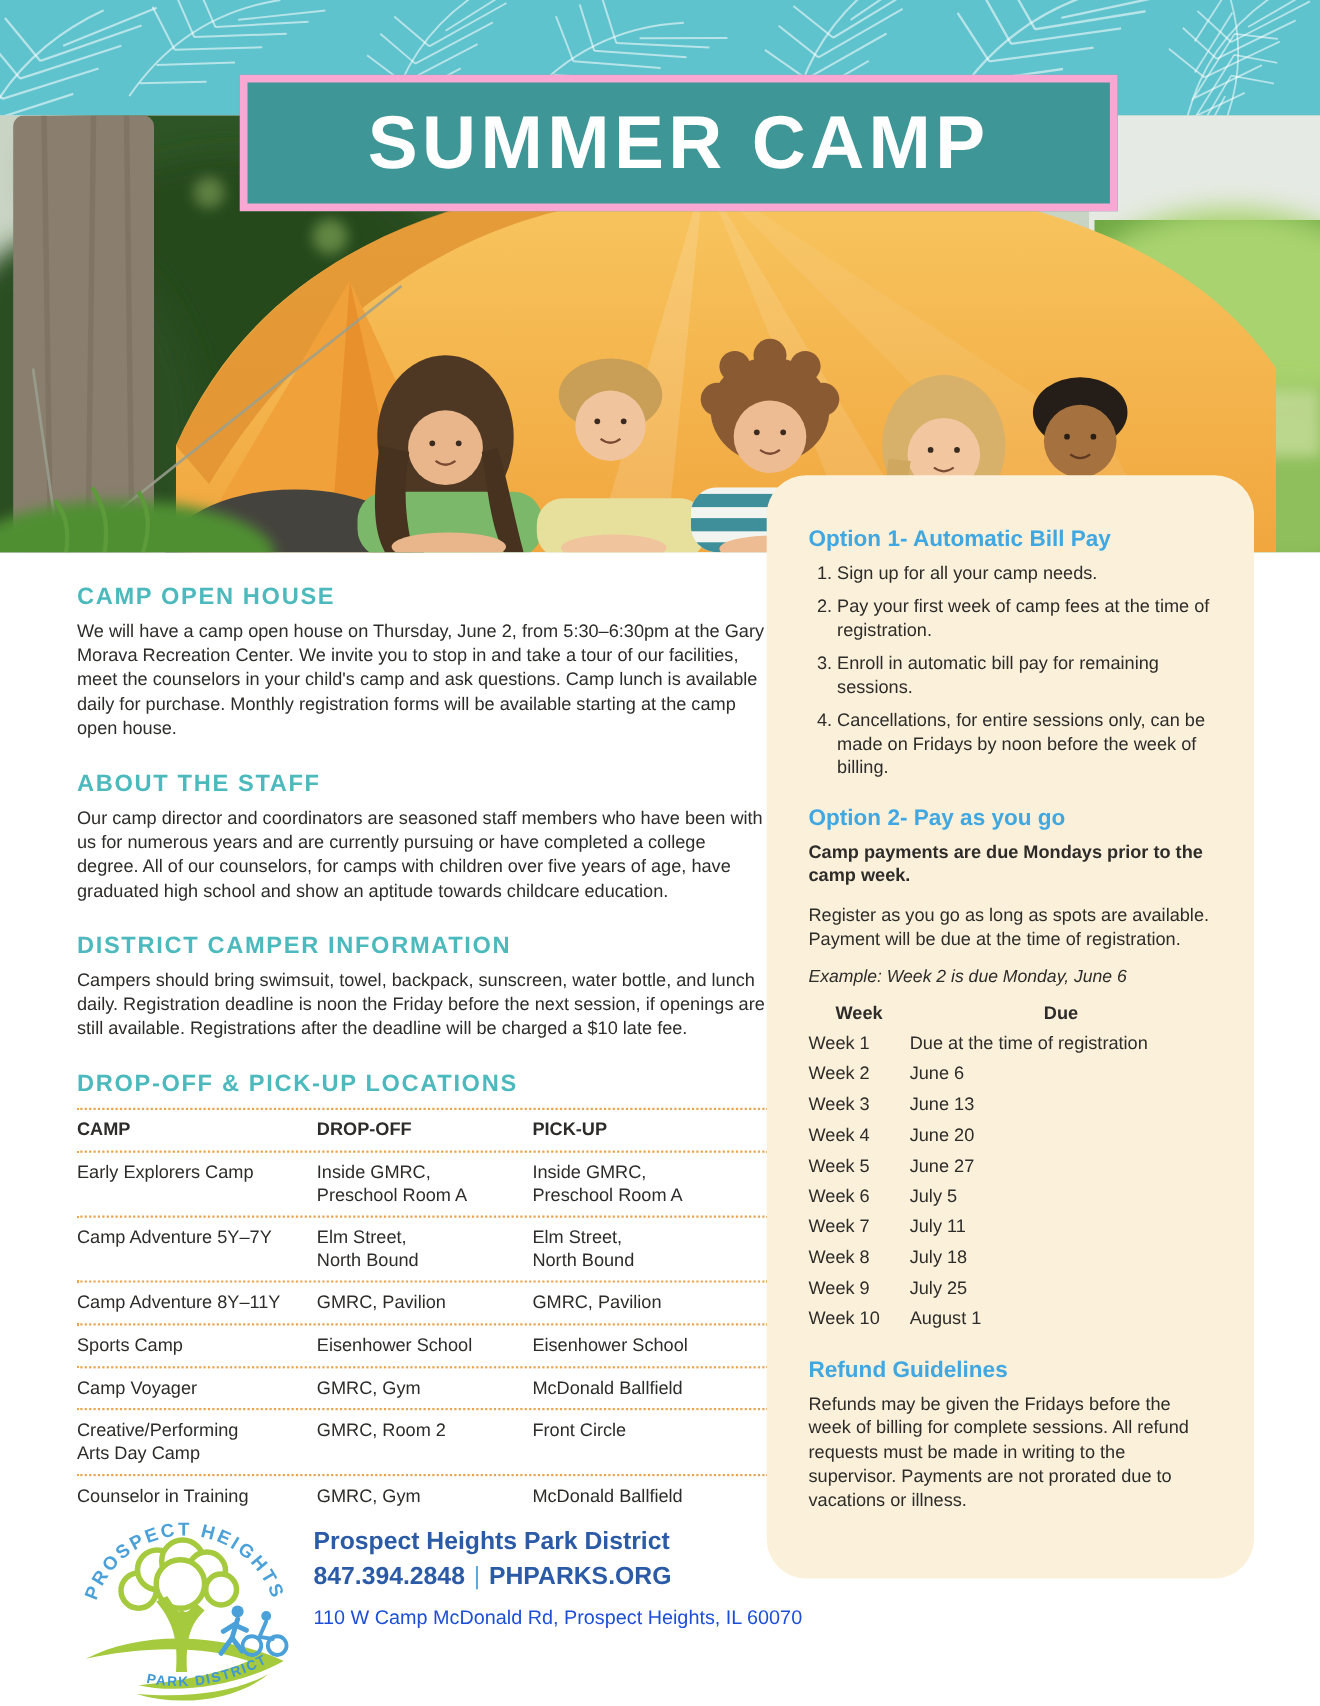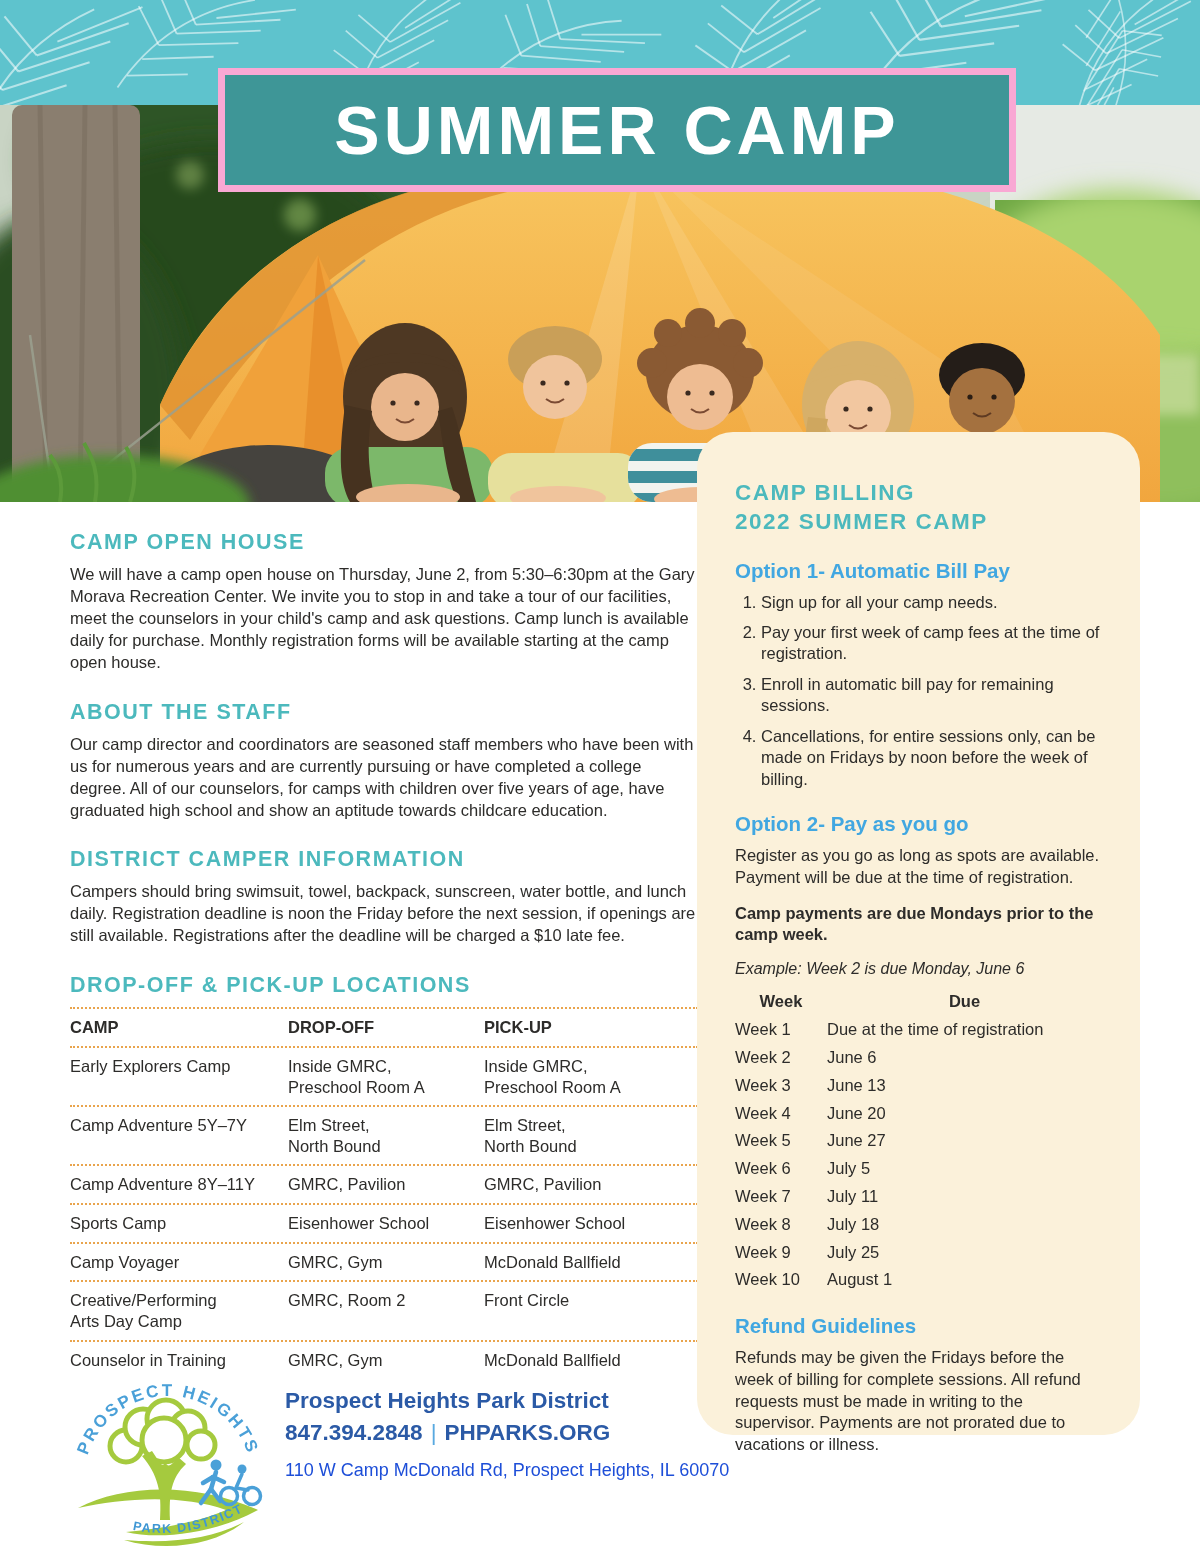--- a/index.html
+++ b/index.html
@@ -217,34 +217,32 @@
       </g>
     </svg>
   </div>
 
   <div class="title-box">
     <span class="title">SUMMER CAMP</span>
   </div>
 
 
   <div class="cream-panel">
-    <h2 class="billing-heading">CAMP BILLING
-2022 SUMMER CAMP</h2>
 
     <h3 class="option-heading">Option 1- Automatic Bill Pay</h3>
     <ol class="billing-list">
       <li>Sign up for all your camp needs.</li>
       <li>Pay your first week of camp fees at the time of registration.</li>
       <li>Enroll in automatic bill pay for remaining sessions.</li>
       <li>Cancellations, for entire sessions only, can be made on Fridays by noon before the week of billing.</li>
     </ol>
 
     <h3 class="option-heading">Option 2- Pay as you go</h3>
+    <p class="rc-p rc-bold">Camp payments are due Mondays prior to the camp week.</p>
     <p class="rc-p">Register as you go as long as spots are available. Payment will be due at the time of registration.</p>
-    <p class="rc-p rc-bold">Camp payments are due Mondays prior to the camp week.</p>
     <p class="rc-example">Example: Week 2 is due Monday, June 6</p>
 
     <div class="sched">
       <div class="sched-row head">
         <span>Week</span>
         <span>Due</span>
       </div>
       <div class="sched-row">
           <span>Week 1</span>
           <span>Due at the time of registration</span>

